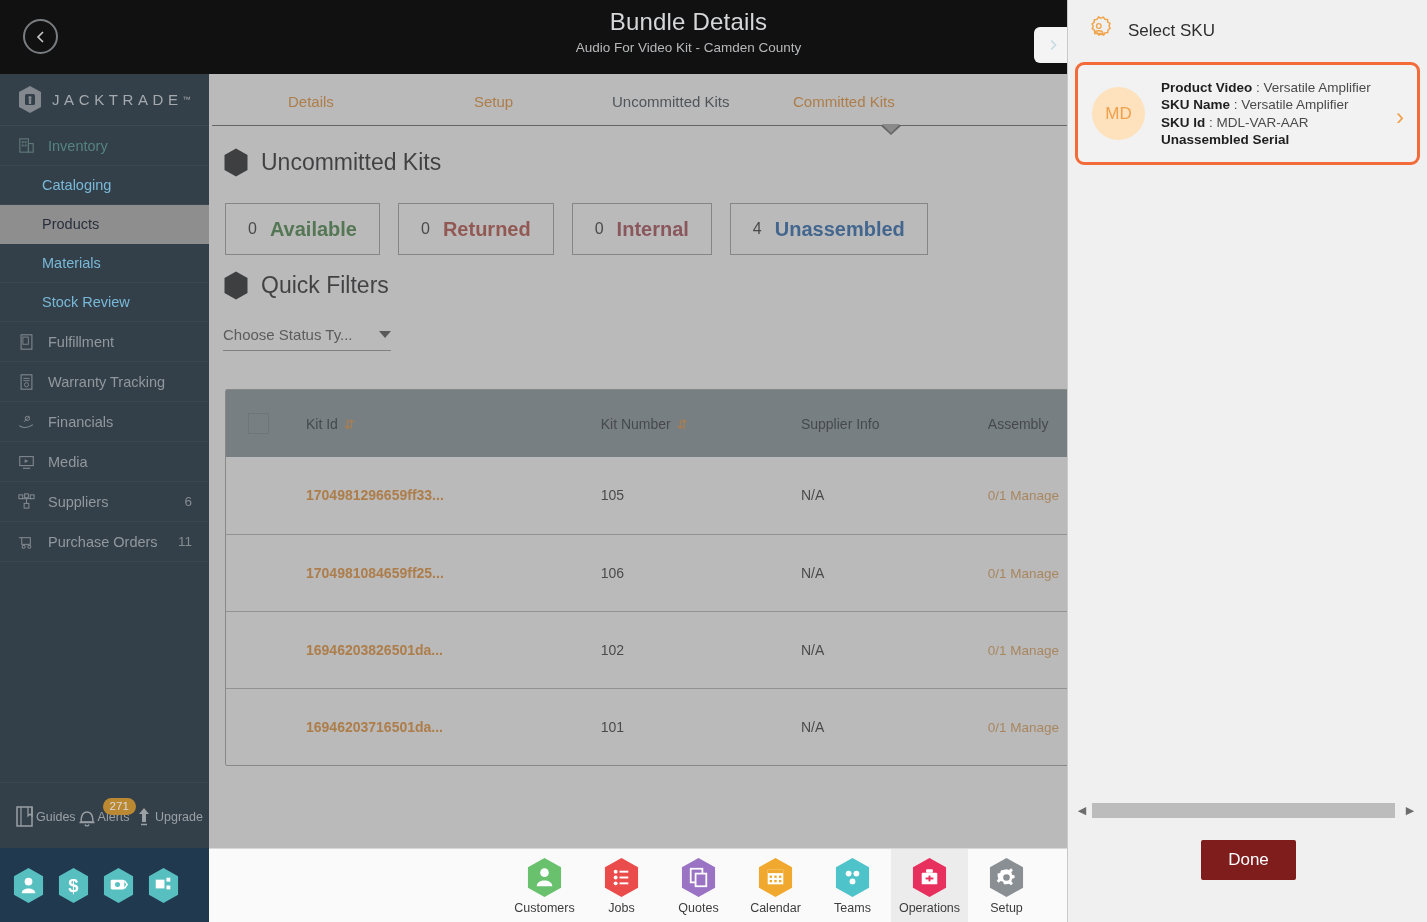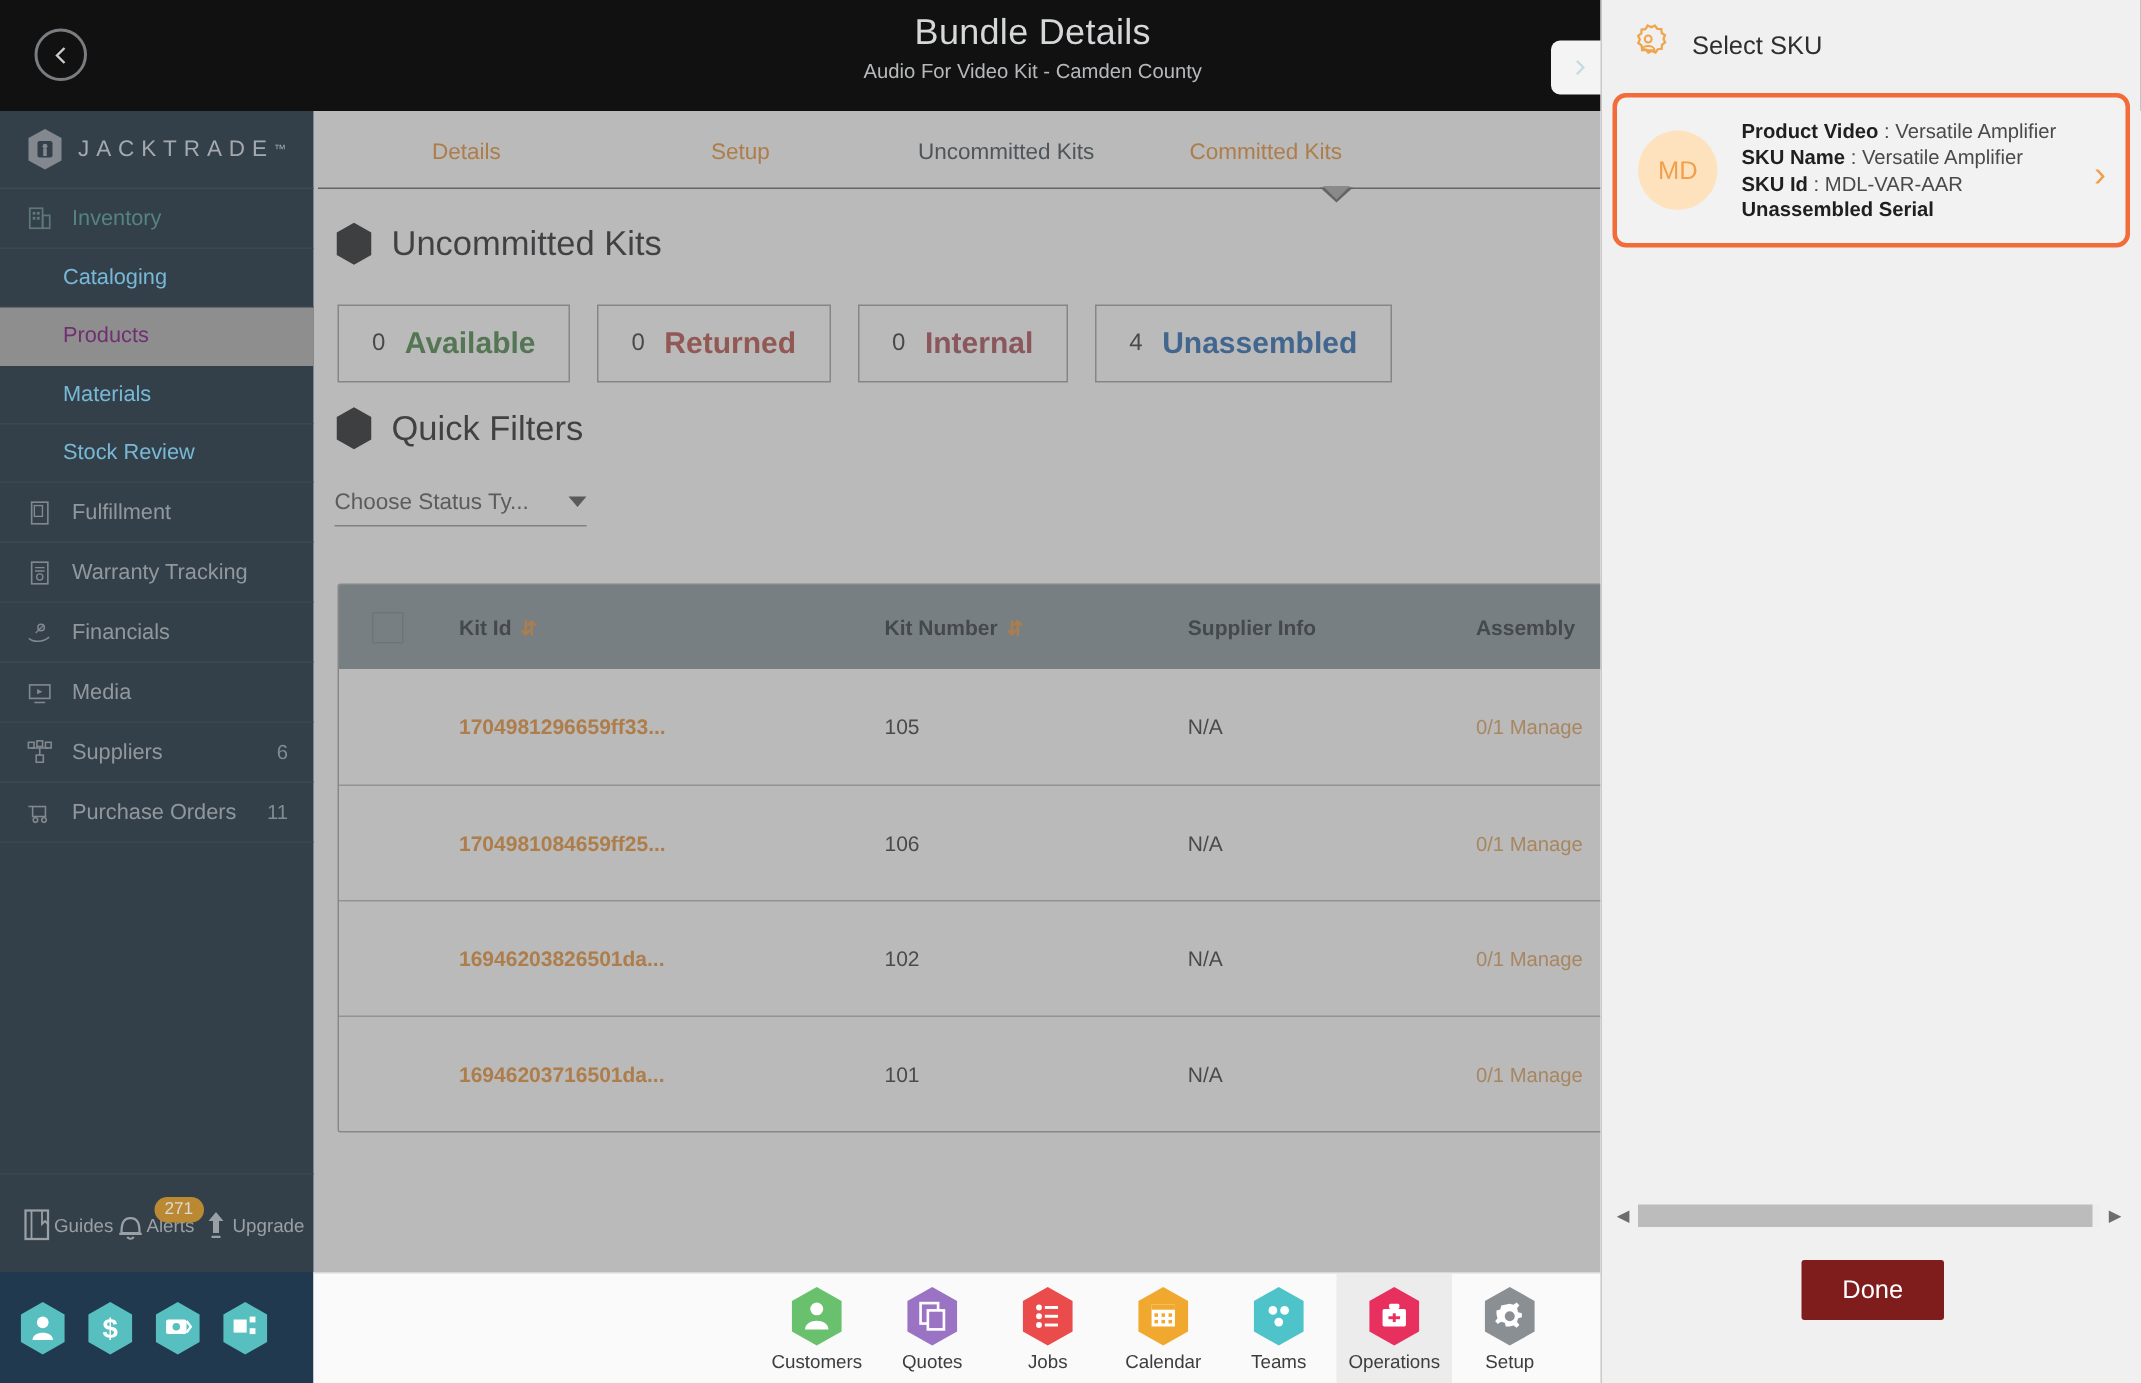--- a/index.html
+++ b/index.html
@@ -61,21 +61,21 @@
   .nav-item .ico { width: 24px; height: 20px; margin-right: 10px; flex:0 0 auto;
                    display:flex; align-items:center; justify-content:center; }
   .nav-item .badge-count {
     position: absolute; right: 17px; color: #8d969c; font-size: 13.5px;
   }
   .nav-sub {
     display: flex; align-items: center; height: 39px; padding-left: 42px;
     color: #7dd3fc; font-size: 14.5px; cursor: pointer;
     border-bottom: 1px solid #2a3b49;
   }
-  .nav-sub.active { background: #9a9a9a; color: #701a75; border-bottom-color:#9a9a9a; }
+  .nav-sub.active { background: #9a9a9a; color: #0f172a; border-bottom-color:#9a9a9a; }
 
   .sidebar-bottom {
     position: absolute; left: 0; bottom: 0; width: 209px; height: 66px;
     border-top: 1px solid #2a3b49;
     display: flex; align-items: center; justify-content: space-around; padding: 0 14px;
   }
   .sb-tool { display:flex; flex-direction:row; align-items:center; cursor:pointer; position:relative;
              color:#aab2b8; font-size:12.5px; width:62px; }
   .sb-tool .g { height:26px; display:flex; align-items:flex-end; }
   .sb-tool .lbl { margin-top: 3px; }
@@ -137,22 +137,22 @@
   .select-wrap .ph { color: #4d4d4d; font-size: 15px; }
   .caret-dn { width:0;height:0;border-left:6px solid transparent;border-right:6px solid transparent;border-top:7px solid #4a4a4a; }
 
   
   .table-wrap {
     margin: 38px 16px 0 16px; border: 1px solid #9d9d9d; background: transparent;
     border-radius: 2px; overflow: hidden;
   }
   table { width: 1300px; border-collapse: collapse; }
   thead th {
-    background: #808c93; color: #232a31; font-size: 14px; font-weight: bold;
-    text-align: left; height: 56px; padding: 0 12px; white-space: nowrap;
+    background: #808c93; color: #232a31; font-size: 14px; font-weight: normal;
+    text-align: left; height: 67px; padding: 0 12px; white-space: nowrap;
   }
   thead th:first-child { width: 68px; padding-left: 22px; }
   .sort-ico { color: #e08a2e; font-size: 13px; margin-left: 6px; letter-spacing:-1px; }
   .hdr-cb { width: 21px; height: 21px; border: 1px solid #6f797f; background: transparent; display:block; cursor:pointer; }
   tbody td {
     height: 77px; padding: 0 12px; font-size: 14px; color: #2c2c2c;
     border-top: 1px solid #b0b0b0; vertical-align: middle;
   }
   tbody tr:first-child td { border-top: none; }
   tbody td:first-child { padding-left: 22px; }
@@ -589,38 +589,38 @@
         <svg class="bb-hex" viewBox="0 0 38 42">
           <polygon points="19,1 36,10.5 36,31.5 19,41 2,31.5 2,10.5" fill="#69c16d"></polygon>
           <circle cx="19" cy="16" r="4.4" fill="#fff"></circle>
           <path d="M11,30 C11,22 27,22 27,30 Z" fill="#fff"></path>
         </svg>
         <span class="lb">Customers</span>
       </div>
 
       <div class="bb-item">
         <svg class="bb-hex" viewBox="0 0 38 42">
-          <polygon points="19,1 36,10.5 36,31.5 19,41 2,31.5 2,10.5" fill="#9b73c4"></polygon>
-          <rect x="11" y="12" width="12" height="14" fill="none" stroke="#fff" stroke-width="1.8"></rect>
-          <rect x="16" y="17" width="11" height="13" fill="#9b73c4" stroke="#fff" stroke-width="1.8"></rect>
-        </svg>
-        <span class="lb">Quotes</span>
-      </div>
-
-      <div class="bb-item">
-        <svg class="bb-hex" viewBox="0 0 38 42">
           <polygon points="19,1 36,10.5 36,31.5 19,41 2,31.5 2,10.5" fill="#ea4b4b"></polygon>
           <circle cx="13" cy="15" r="2" fill="#fff"></circle>
             <rect x="17" y="14" width="9" height="2" fill="#fff"></rect>
           <circle cx="13" cy="21" r="2" fill="#fff"></circle>
             <rect x="17" y="20" width="9" height="2" fill="#fff"></rect>
           <circle cx="13" cy="27" r="2" fill="#fff"></circle>
             <rect x="17" y="26" width="9" height="2" fill="#fff"></rect>
         </svg>
         <span class="lb">Jobs</span>
+      </div>
+
+      <div class="bb-item">
+        <svg class="bb-hex" viewBox="0 0 38 42">
+          <polygon points="19,1 36,10.5 36,31.5 19,41 2,31.5 2,10.5" fill="#9b73c4"></polygon>
+          <rect x="11" y="12" width="12" height="14" fill="none" stroke="#fff" stroke-width="1.8"></rect>
+          <rect x="16" y="17" width="11" height="13" fill="#9b73c4" stroke="#fff" stroke-width="1.8"></rect>
+        </svg>
+        <span class="lb">Quotes</span>
       </div>
 
       <div class="bb-item">
         <svg class="bb-hex" viewBox="0 0 38 42">
           <polygon points="19,1 36,10.5 36,31.5 19,41 2,31.5 2,10.5" fill="#f0a92e"></polygon>
           <rect x="11" y="13" width="16" height="15" fill="#fff"></rect>
           <rect x="11" y="13" width="16" height="3.5" fill="#f0a92e"></rect>
           <g fill="#f0a92e">
             <rect x="13" y="19" width="2.4" height="2.4"></rect>
               <rect x="17.8" y="19" width="2.4" height="2.4"></rect>

